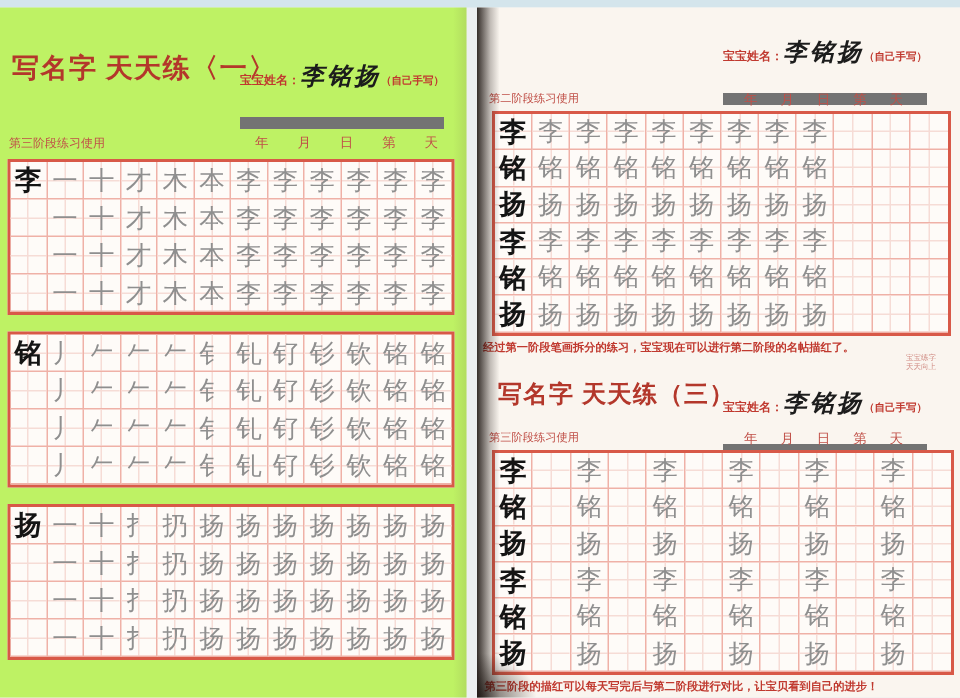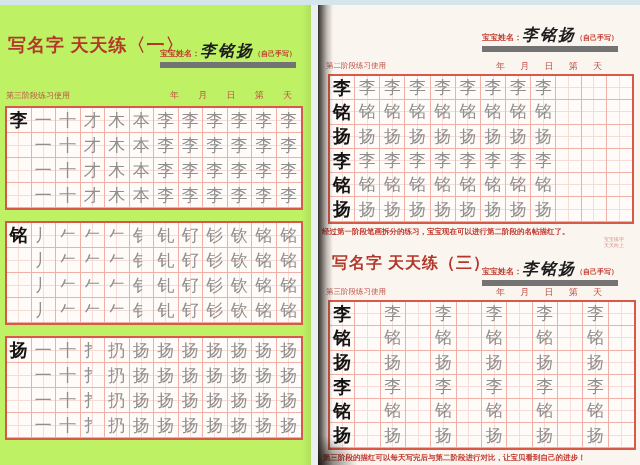--- a/index.html
+++ b/index.html
@@ -15,21 +15,21 @@
     background:linear-gradient(90deg,rgba(0,0,0,0),rgba(90,70,60,.12));}
   #right-page{left:318px;width:322px;background:#faf5ef;}
   .spine{position:absolute;left:0;top:0;bottom:0;width:15px;pointer-events:none;
     background:linear-gradient(90deg,rgba(25,18,14,.88),rgba(25,18,14,.25) 60%,rgba(25,18,14,0));}
   .spine-corner{position:absolute;left:0;bottom:0;width:40px;height:30px;pointer-events:none;
     background:radial-gradient(ellipse at 0% 100%,rgba(25,18,14,.75),rgba(25,18,14,0) 70%);}
 
   .title{position:absolute;color:#b3372b;font-weight:bold;letter-spacing:1px;font-size:18px;white-space:nowrap;}
   .small-red{position:absolute;color:#c05048;font-size:8px;white-space:nowrap;}
   .date-line{position:absolute;color:#c05048;font-size:9px;white-space:nowrap;}
-  .name-line{position:absolute;white-space:nowrap;border-bottom:6px solid #737373;padding-bottom:0;}
+  .name-line{position:absolute;white-space:nowrap;border-bottom:8px solid #737373;padding-bottom:16px;}
   .name-label{color:#c0392f;font-size:8px;font-weight:bold;}
   .name-value{color:#1c1c1c;font-size:16px;font-weight:bold;font-style:italic;letter-spacing:2px;}
   .name-note{color:#c0392f;font-size:7px;font-weight:bold;}
 
   .grid{position:absolute;display:grid;border:2px solid #d85948;background:#fefbf8;}
   .g12x4{grid-template-columns:repeat(12,1fr);grid-template-rows:repeat(4,25px);}
   .g12x6{grid-template-columns:repeat(12,1fr);grid-template-rows:repeat(6,24.3px);}
   .cell{
     border-right:1px solid #efb1a7;border-bottom:1px solid #efb1a7;
     display:flex;align-items:center;justify-content:center;

